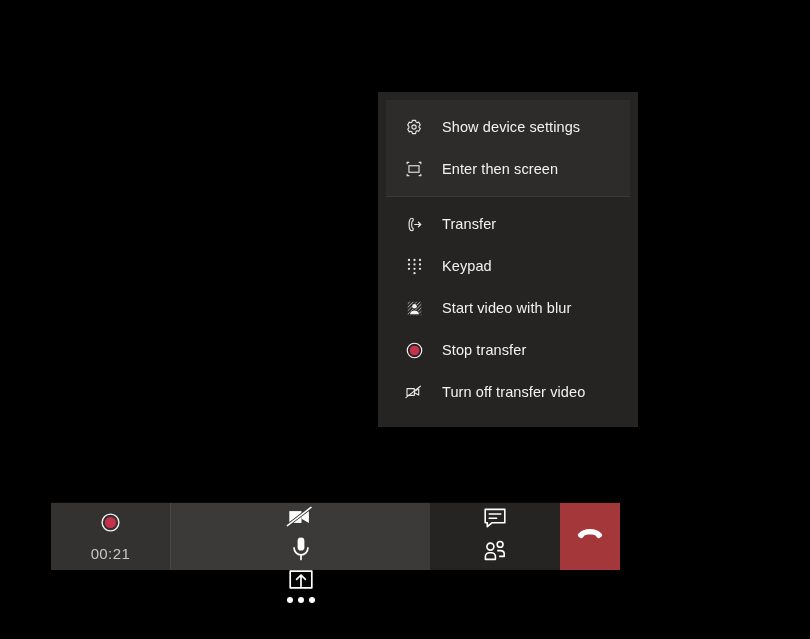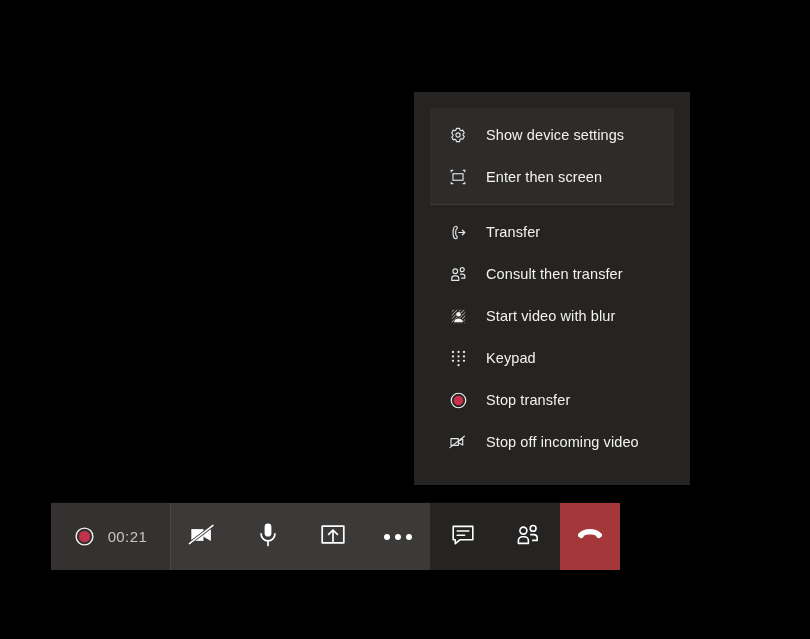--- a/index.html
+++ b/index.html
@@ -26,22 +26,21 @@
 
   
   #context-menu {
     position: absolute;
     left: 378px;
     top: 92px;
     width: 244px;
     background: #252423;
     box-shadow: 0 3px 10px rgba(0,0,0,0.55);
     z-index: 20;
-    padding: 16px;
-    margin-left: 36px;
+    padding: 8px;
   }
   .menu-group {
     padding: 6px 0 6px 0;
   }
   .menu-group.group-primary {
     background: #2d2c2b;
   }
   .menu-group.group-secondary {
     background: #252423;
   }
@@ -87,20 +86,21 @@
     height: 67px;
     display: flex;
     align-items: stretch;
     z-index: 30;
     box-shadow: 0 -1px 0 rgba(255,255,255,0.03);
   }
   .bar-seg {
     display: flex;
     align-items: center;
     height: 100%;
+    flex-direction: column;
   }
   .seg-timer {
     background: #333231;
     width: 119px;
     justify-content: center;
     gap: 12px;
   }
   .seg-media {
     background: #3b3a39;
     width: 260px;
@@ -190,30 +190,37 @@
     <div class="menu-item">
       <span class="mi-icon">
         <svg width="19" height="19" viewBox="0 0 20 20" fill="none" stroke="#e6e6e6" stroke-width="1.25">
           <path d="M7.4 3.4c-1.9 0-3.1 2.4-3.1 6.6s1.2 6.6 3.1 6.6c.9 0 1.3-.7 1.3-1.6 0-.8-.3-1.3-.9-1.6-.5-.3-.8-.9-.8-3.4s.3-3.1.8-3.4c.6-.3.9-.8.9-1.6 0-.9-.4-1.6-1.3-1.6z" stroke-linejoin="round"></path>
           <path d="M10.2 10h6.3M14.1 7.6 16.6 10l-2.5 2.4" stroke-linecap="round" stroke-linejoin="round"></path>
         </svg>
       </span>
       <span class="mi-label">Transfer</span>
     </div>
 
-    <div class="menu-item">
-      <span class="mi-icon">
-        <svg width="19" height="19" viewBox="0 0 20 20" fill="none" stroke="#e6e6e6" stroke-width="1.2">
-          <circle cx="6.6" cy="6.6" r="2.5"></circle>
-          <path d="M2.9 16.2v-2.1c0-1.5 1.3-2.6 2.9-2.6h1.6c1.6 0 2.9 1.1 2.9 2.6v2.1z" stroke-linejoin="round"></path>
-          <circle cx="13.9" cy="4.9" r="2.1"></circle>
-          <path d="M11.6 9.6h2.4c1.5 0 2.7 1 2.7 2.4v1.8h-3.9" stroke-linejoin="round"></path>
-        </svg>
-      </span>
-      <span class="mi-label">Consult then transfer</span>
+
+    <div class="menu-item">
+      <span class="mi-icon">
+        <svg width="15" height="17" viewBox="0 0 15 17" fill="#e6e6e6">
+          <circle cx="2" cy="2" r="1.15"></circle>
+            <circle cx="7.5" cy="2" r="1.15"></circle>
+            <circle cx="13" cy="2" r="1.15"></circle>
+          <circle cx="2" cy="6.4" r="1.15"></circle>
+            <circle cx="7.5" cy="6.4" r="1.15"></circle>
+            <circle cx="13" cy="6.4" r="1.15"></circle>
+          <circle cx="2" cy="10.8" r="1.15"></circle>
+            <circle cx="7.5" cy="10.8" r="1.15"></circle>
+            <circle cx="13" cy="10.8" r="1.15"></circle>
+          <circle cx="7.5" cy="15.2" r="1.15"></circle>
+        </svg>
+      </span>
+      <span class="mi-label">Keypad</span>
     </div>
 
     <div class="menu-item">
       <span class="mi-icon">
         <svg width="19" height="19" viewBox="0 0 20 20" fill="none">
           <defs>
             <pattern id="blurhatch" width="2.6" height="2.6" patternTransform="rotate(45)" patternUnits="userSpaceOnUse">
               <line x1="0" y1="0" x2="0" y2="2.6" stroke="#e6e6e6" stroke-width="1.1"></line>
             </pattern>
           </defs>
@@ -222,55 +229,37 @@
           <path d="M4.7 16.6v-.9c0-2.3 2.4-4 5.3-4s5.3 1.7 5.3 4v.9z" fill="#252423"></path>
           <circle cx="10" cy="7.6" r="2.45" fill="#f3f2f1"></circle>
           <path d="M5.4 16.1v-.4c0-2 2.1-3.5 4.6-3.5s4.6 1.5 4.6 3.5v.4z" fill="#f3f2f1"></path>
         </svg>
       </span>
       <span class="mi-label">Start video with blur</span>
     </div>
 
     <div class="menu-item">
       <span class="mi-icon">
-        <svg width="15" height="17" viewBox="0 0 15 17" fill="#e6e6e6">
-          <circle cx="2" cy="2" r="1.15"></circle>
-            <circle cx="7.5" cy="2" r="1.15"></circle>
-            <circle cx="13" cy="2" r="1.15"></circle>
-          <circle cx="2" cy="6.4" r="1.15"></circle>
-            <circle cx="7.5" cy="6.4" r="1.15"></circle>
-            <circle cx="13" cy="6.4" r="1.15"></circle>
-          <circle cx="2" cy="10.8" r="1.15"></circle>
-            <circle cx="7.5" cy="10.8" r="1.15"></circle>
-            <circle cx="13" cy="10.8" r="1.15"></circle>
-          <circle cx="7.5" cy="15.2" r="1.15"></circle>
-        </svg>
-      </span>
-      <span class="mi-label">Keypad</span>
-    </div>
-
-    <div class="menu-item">
-      <span class="mi-icon">
         <svg width="19" height="19" viewBox="0 0 20 20">
           <circle cx="10" cy="10" r="7.6" fill="none" stroke="#f3f2f1" stroke-width="1.25"></circle>
           <circle cx="10" cy="10" r="5.1" fill="#c4314b"></circle>
         </svg>
       </span>
       <span class="mi-label">Stop transfer</span>
     </div>
 
     <div class="menu-item">
       <span class="mi-icon">
         <svg width="20" height="20" viewBox="0 0 22 20" fill="none" stroke="#e6e6e6" stroke-width="1.25">
           <path d="M3.3 6.3h8.1v7.4H3.3z" stroke-linejoin="round"></path>
           <path d="M11.4 9.2l4.8-2.6v6.8l-4.8-2.6" stroke-linejoin="round"></path>
           <path d="M2.1 16.2 18 3.6" stroke-linecap="round"></path>
         </svg>
       </span>
-      <span class="mi-label">Stop off incoming video</span>
+      <span class="mi-label">Turn off transfer video</span>
     </div>
 
   </div>
 </div>
 
 <div id="control-bar">
 
   <div class="bar-seg seg-timer">
     <span class="rec-dot-wrap">
       <svg width="21" height="21" viewBox="0 0 20 20">

